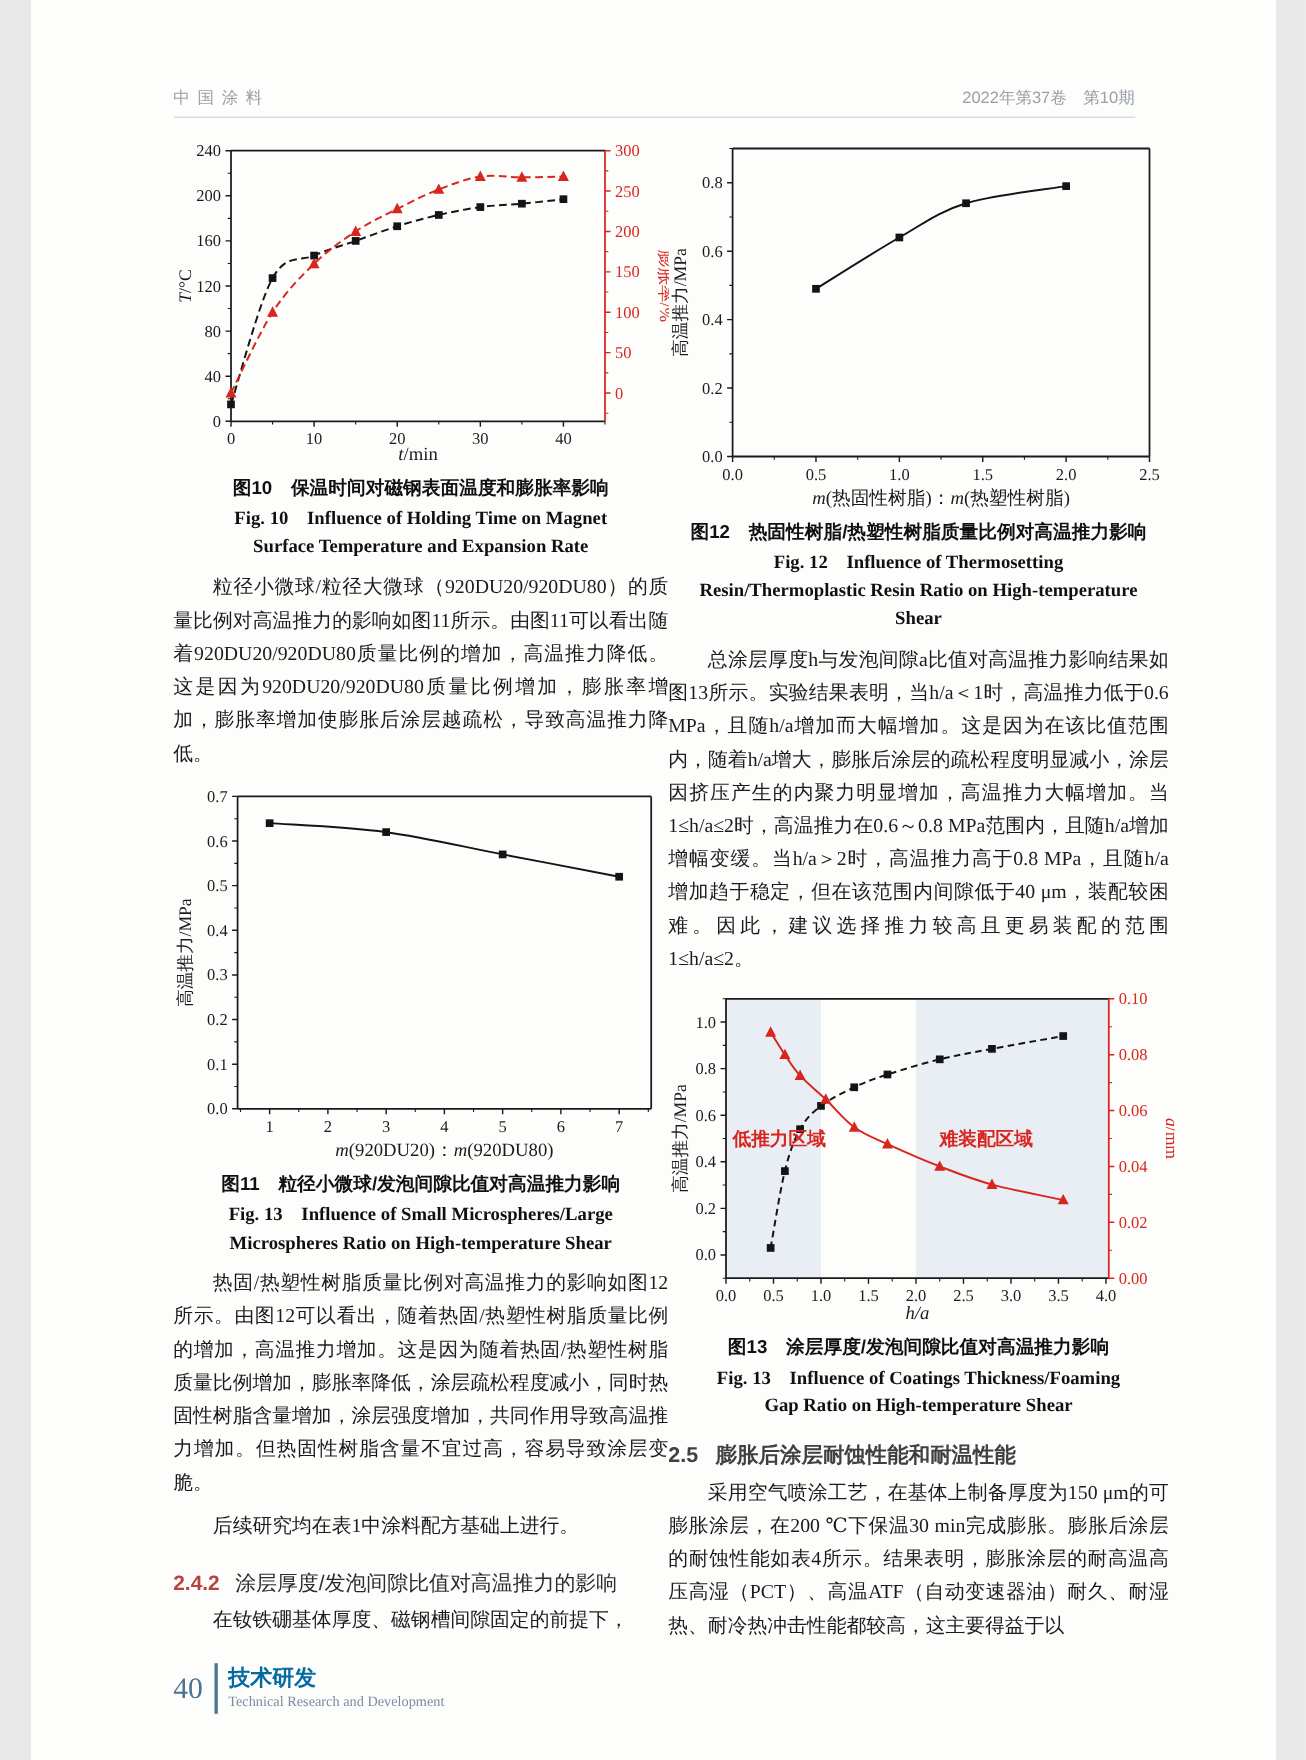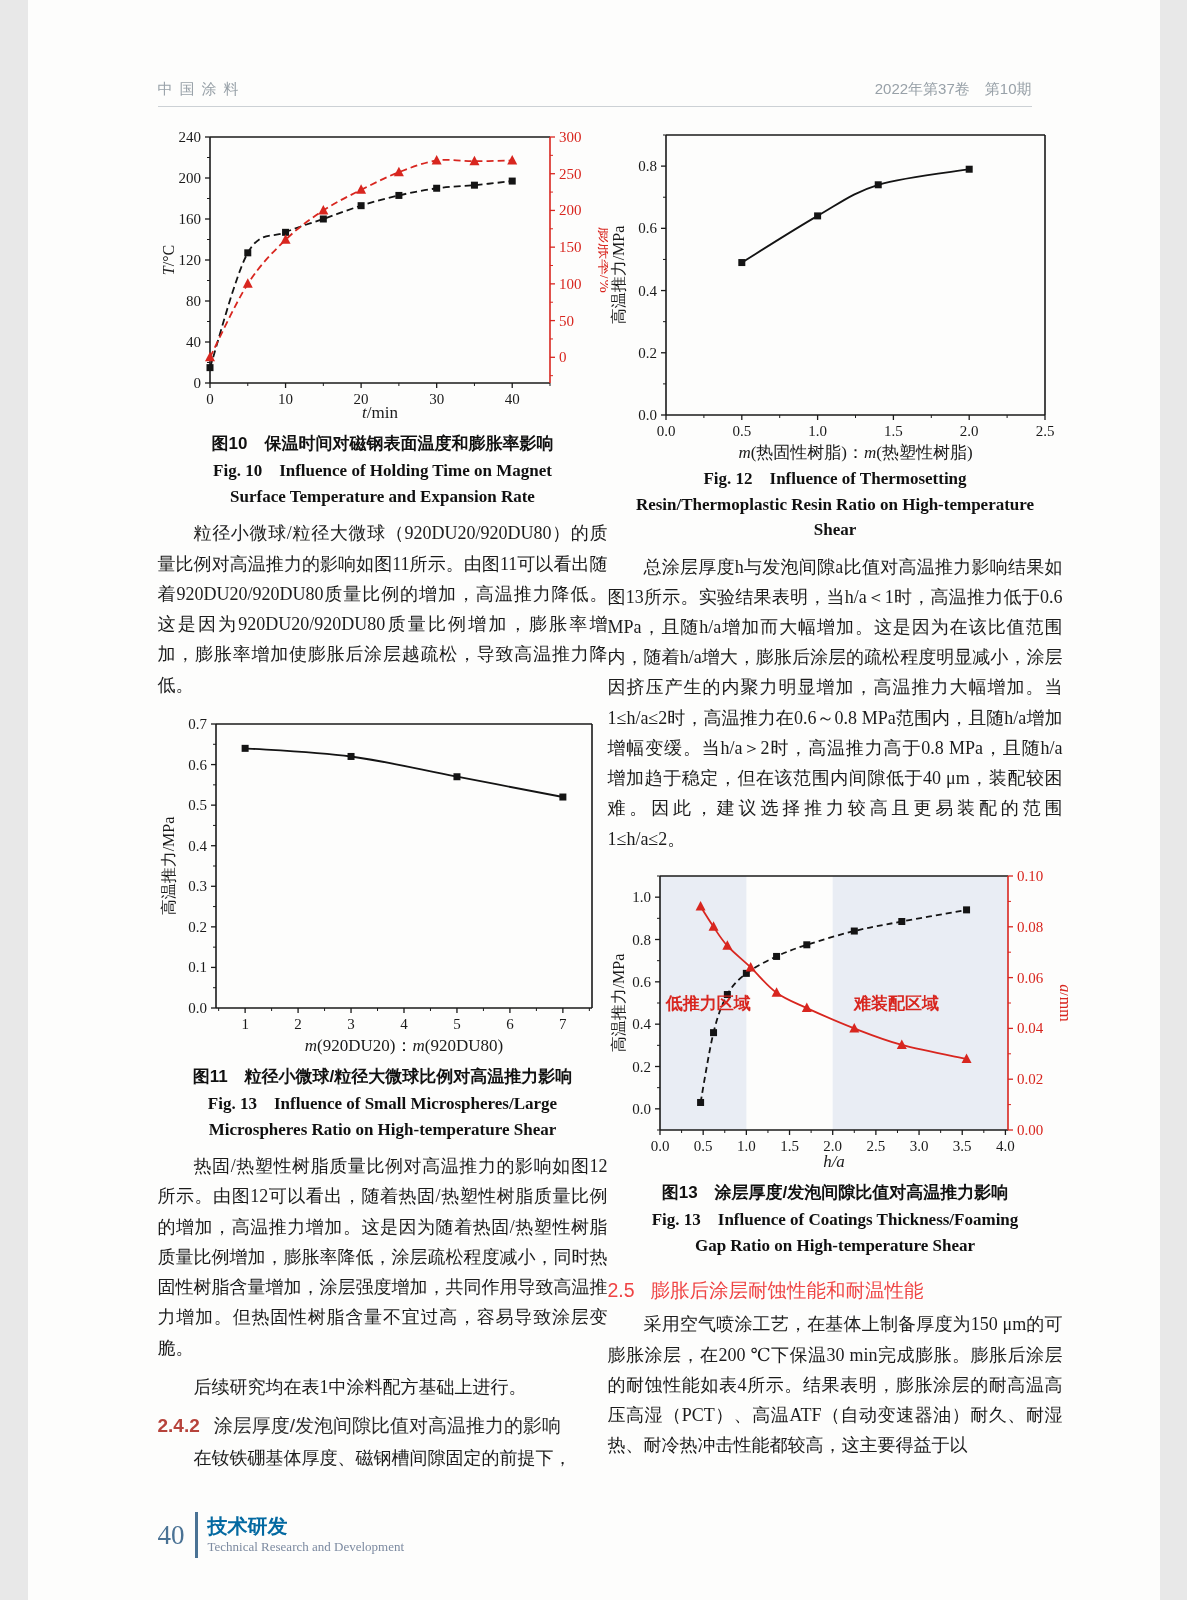--- a/index.html
+++ b/index.html
@@ -10,25 +10,25 @@
         font-family:"Liberation Sans","DejaVu Sans",sans-serif;font-size:15px;color:#98a1a8;
         padding-bottom:7px;border-bottom:1px solid #ccd1d5;}
   .hdr .j{letter-spacing:7px;}
   main.cols{display:flex;justify-content:space-between;margin-top:16px;flex:1;}
   .col{width:455px;display:flex;flex-direction:column;}
   figure{margin:0;text-align:center;}
   .cap-cn{font-family:"Liberation Sans","DejaVu Sans",sans-serif;font-weight:bold;font-size:17px;
         color:#101010;margin-top:6px;line-height:1.55;}
   .cap-en{font-weight:bold;font-size:17px;line-height:1.5;margin:1px auto 0;max-width:88%;color:#101010;}
   p.body{font-size:18px;line-height:1.68;text-align:justify;text-indent:2em;margin:9px 0 0;color:#1b1b1b;}
-  .subhead{font-family:"Liberation Sans","DejaVu Sans",sans-serif;font-size:19px;margin-top:9px;line-height:1.6;}
+  .subhead{font-family:"Liberation Sans","DejaVu Sans",sans-serif;font-size:19px;margin-top:23px;line-height:1.6;}
   .subhead .num{color:#b6433b;font-weight:bold;margin-right:14px;}
   .subhead .t{color:#2b2b2b;}
-  .h25{font-family:"Liberation Sans","DejaVu Sans",sans-serif;font-size:19.5px;font-weight:normal;
-        color:#ef4444;margin-top:18px;line-height:1.5;}
+  .h25{font-family:"Liberation Sans","DejaVu Sans",sans-serif;font-size:19.5px;font-weight:bold;
+        color:#404040;margin-top:18px;line-height:1.5;}
   .h25 .num{margin-right:16px;}
   footer.ftr{display:flex;align-items:center;margin-top:auto;}
   .pageno{font-size:27px;color:#4a7294;margin-right:10px;}
   .fbar{width:3px;height:46px;background:#4a7294;margin-right:10px;}
   .fcn{font-family:"Liberation Sans","DejaVu Sans",sans-serif;font-weight:bold;font-size:20px;color:#0369a1;line-height:1.15;}
   .fen{font-size:13px;color:#7c8aa0;margin-top:1px;font-weight:normal;}
   svg.chart{display:block;margin:0 auto;}
   svg.chart text{font-family:"Liberation Serif","DejaVu Serif",serif;}
 </style>
 </head>
@@ -191,21 +191,21 @@
             <line x1="58" y1="74.85714285714286" x2="55" y2="74.85714285714286" stroke="#1a1a1a" stroke-width="1"></line>
             <line x1="58" y1="34.28571428571422" x2="55" y2="34.28571428571422" stroke="#1a1a1a" stroke-width="1"></line>
             <text x="16" y="156" text-anchor="middle" fill="#1a1a1a" font-size="16" transform="rotate(-90 16 156)"><tspan>高温推力/MPa</tspan></text>
             <path d="M87.1,38.3C104.8,39.7 157.7,41.7 193.0,46.5C228.3,51.2 263.7,60.0 299.0,66.7C334.3,73.5 387.2,83.6 404.9,87.0" fill="none" stroke="#141414" stroke-width="1.8"></path>
             <rect x="83.62676056338029" y="34.8428571428571" width="7" height="7" fill="#141414"></rect>
             <rect x="189.54225352112675" y="42.95714285714283" width="7" height="7" fill="#141414"></rect>
             <rect x="295.4577464788732" y="63.24285714285713" width="7" height="7" fill="#141414"></rect>
             <rect x="401.3732394366197" y="83.52857142857141" width="7" height="7" fill="#141414"></rect>
           </svg>
         <figcaption>
-          <div class="cap-cn">图11　粒径小微球/粒径大微球比例对高温推力影响</div>
+          <div class="cap-cn">图11　粒径小微球/发泡间隙比值对高温推力影响</div>
           <div class="cap-en">Fig. 13　Influence of Small Microspheres/Large Microspheres Ratio on High-temperature Shear</div>
         </figcaption>
       </figure>
 
       <p class="body">热固/热塑性树脂质量比例对高温推力的影响如图12所示。由图12可以看出，随着热固/热塑性树脂质量比例的增加，高温推力增加。这是因为随着热固/热塑性树脂质量比例增加，膨胀率降低，涂层疏松程度减小，同时热固性树脂含量增加，涂层强度增加，共同作用导致高温推力增加。但热固性树脂含量不宜过高，容易导致涂层变脆。</p>
       <p class="body">后续研究均在表1中涂料配方基础上进行。</p>
 
       <div class="subhead">
         <span class="num">2.4.2</span><span class="t">涂层厚度/发泡间隙比值对高温推力的影响</span>
       </div>
@@ -254,20 +254,21 @@
             <line x1="58" y1="74.22222222222226" x2="55" y2="74.22222222222226" stroke="#1a1a1a" stroke-width="1"></line>
             <line x1="58" y1="12.000000000000057" x2="55" y2="12.000000000000057" stroke="#1a1a1a" stroke-width="1"></line>
             <text x="16" y="152" text-anchor="middle" fill="#1a1a1a" font-size="16" transform="rotate(-90 16 152)"><tspan>高温推力/MPa</tspan></text>
             <path d="M133.8,139.6C146.4,131.8 186.9,105.9 209.6,92.9C232.3,79.9 245.0,69.6 270.2,61.8C295.5,54.0 346.0,48.8 361.2,46.2" fill="none" stroke="#141414" stroke-width="1.8"></path>
             <rect x="130.3" y="136.05555555555557" width="7" height="7" fill="#141414"></rect>
             <rect x="206.1" y="89.38888888888889" width="7" height="7" fill="#141414"></rect>
             <rect x="266.74" y="58.2777777777778" width="7" height="7" fill="#141414"></rect>
             <rect x="357.7" y="42.72222222222223" width="7" height="7" fill="#141414"></rect>
           </svg>
         <figcaption>
+          <div class="cap-cn">图12　热固性树脂/热塑性树脂质量比例对高温推力影响</div>
           <div class="cap-en">Fig. 12　Influence of Thermosetting Resin/Thermoplastic Resin Ratio on High-temperature Shear</div>
         </figcaption>
       </figure>
 
       <p class="body">总涂层厚度h与发泡间隙a比值对高温推力影响结果如图13所示。实验结果表明，当h/a＜1时，高温推力低于0.6 MPa，且随h/a增加而大幅增加。这是因为在该比值范围内，随着h/a增大，膨胀后涂层的疏松程度明显减小，涂层因挤压产生的内聚力明显增加，高温推力大幅增加。当1≤h/a≤2时，高温推力在0.6～0.8 MPa范围内，且随h/a增加增幅变缓。当h/a＞2时，高温推力高于0.8 MPa，且随h/a增加趋于稳定，但在该范围内间隙低于40 μm，装配较困难。因此，建议选择推力较高且更易装配的范围1≤h/a≤2。</p>
 
       <figure style="margin-top:12px;">
         <svg class="chart" viewBox="0 0 460 308" width="460" height="308">
             <rect x="52.0" y="10" width="86.4" height="254" fill="#e9edf4"></rect>
             <rect x="224.7" y="10" width="175.3" height="254" fill="#e9edf4"></rect>

